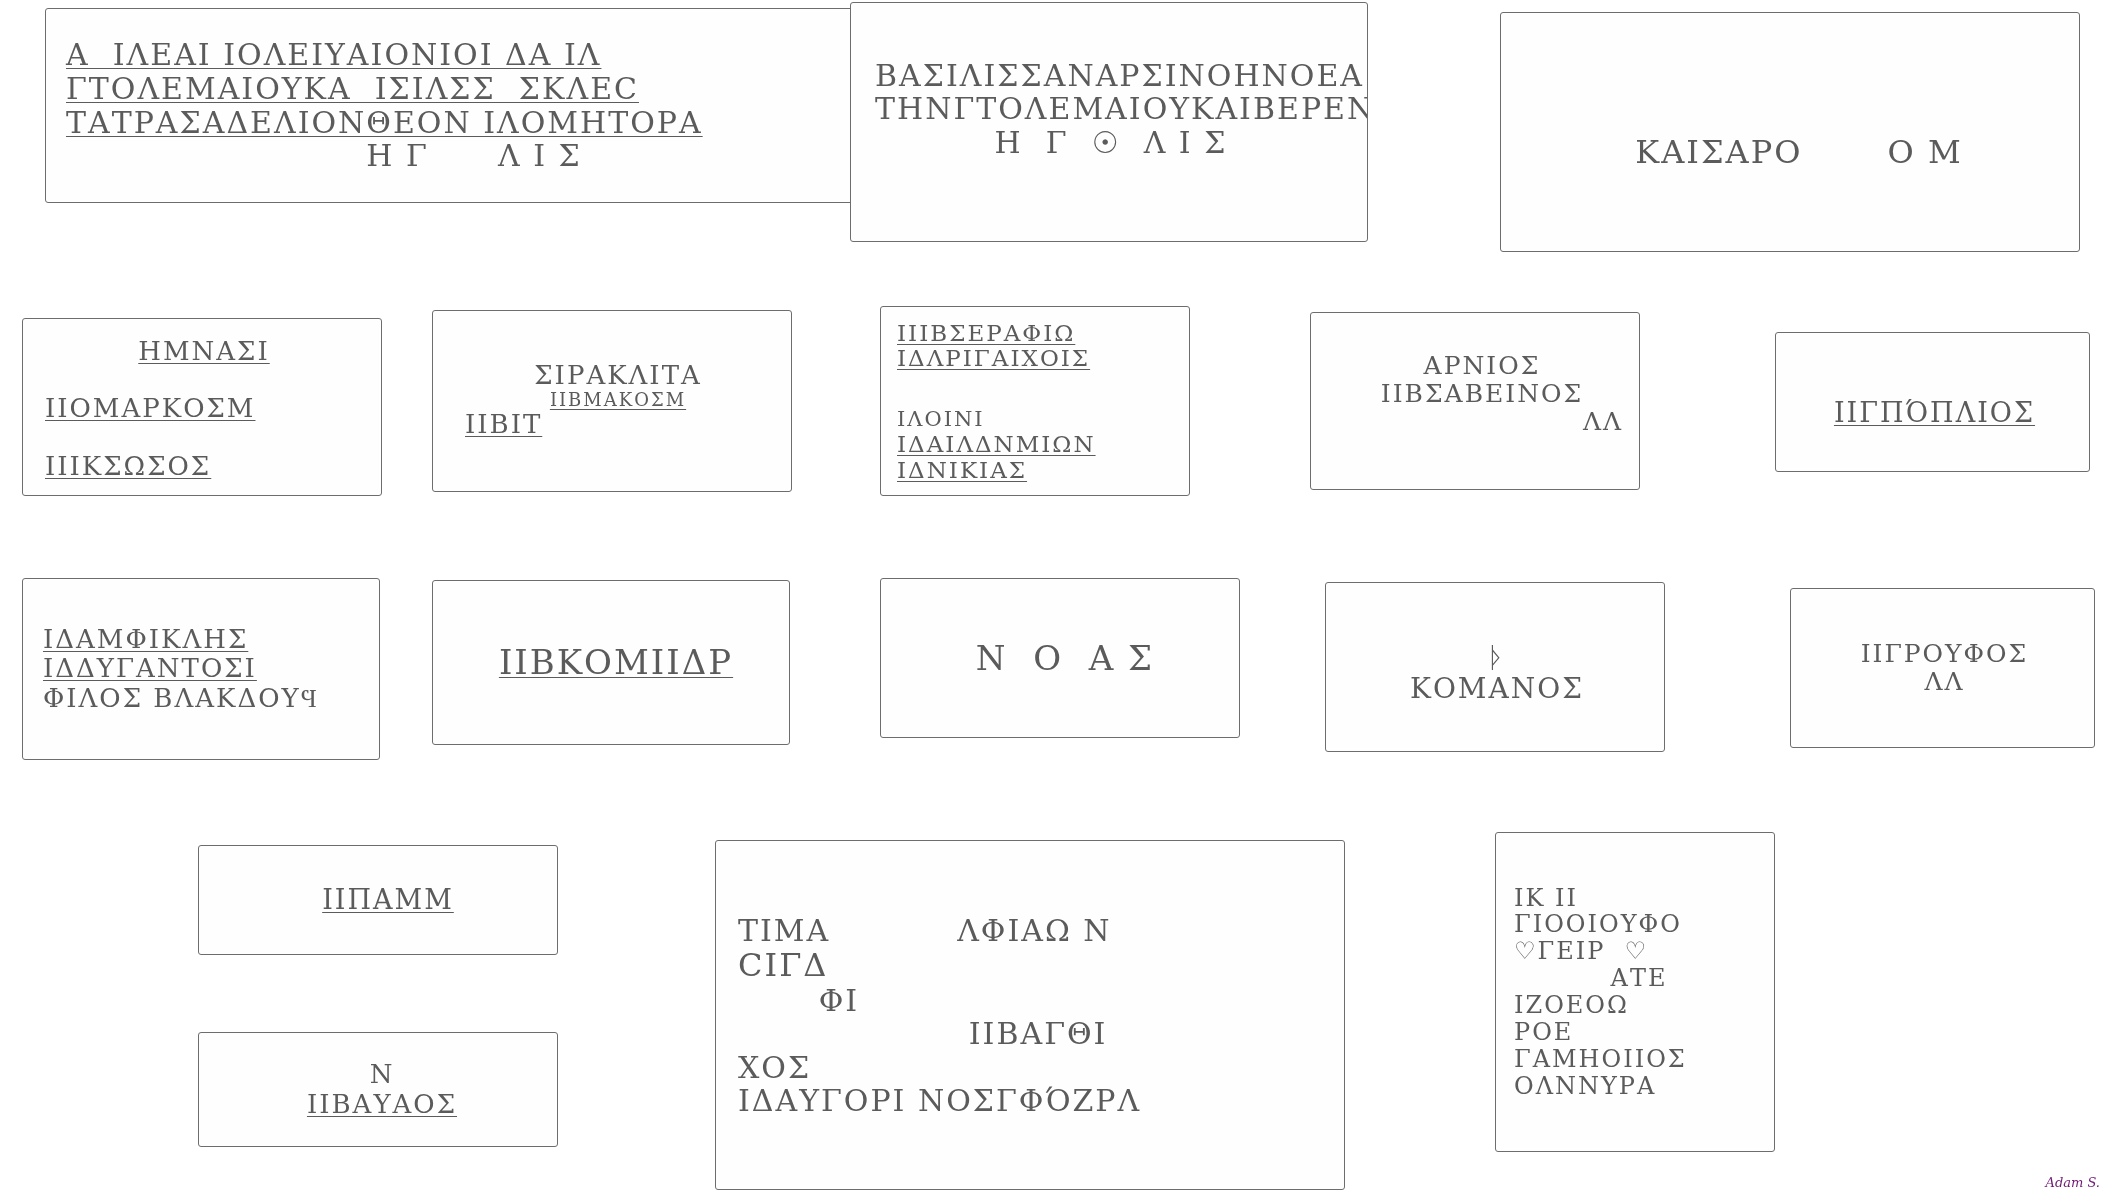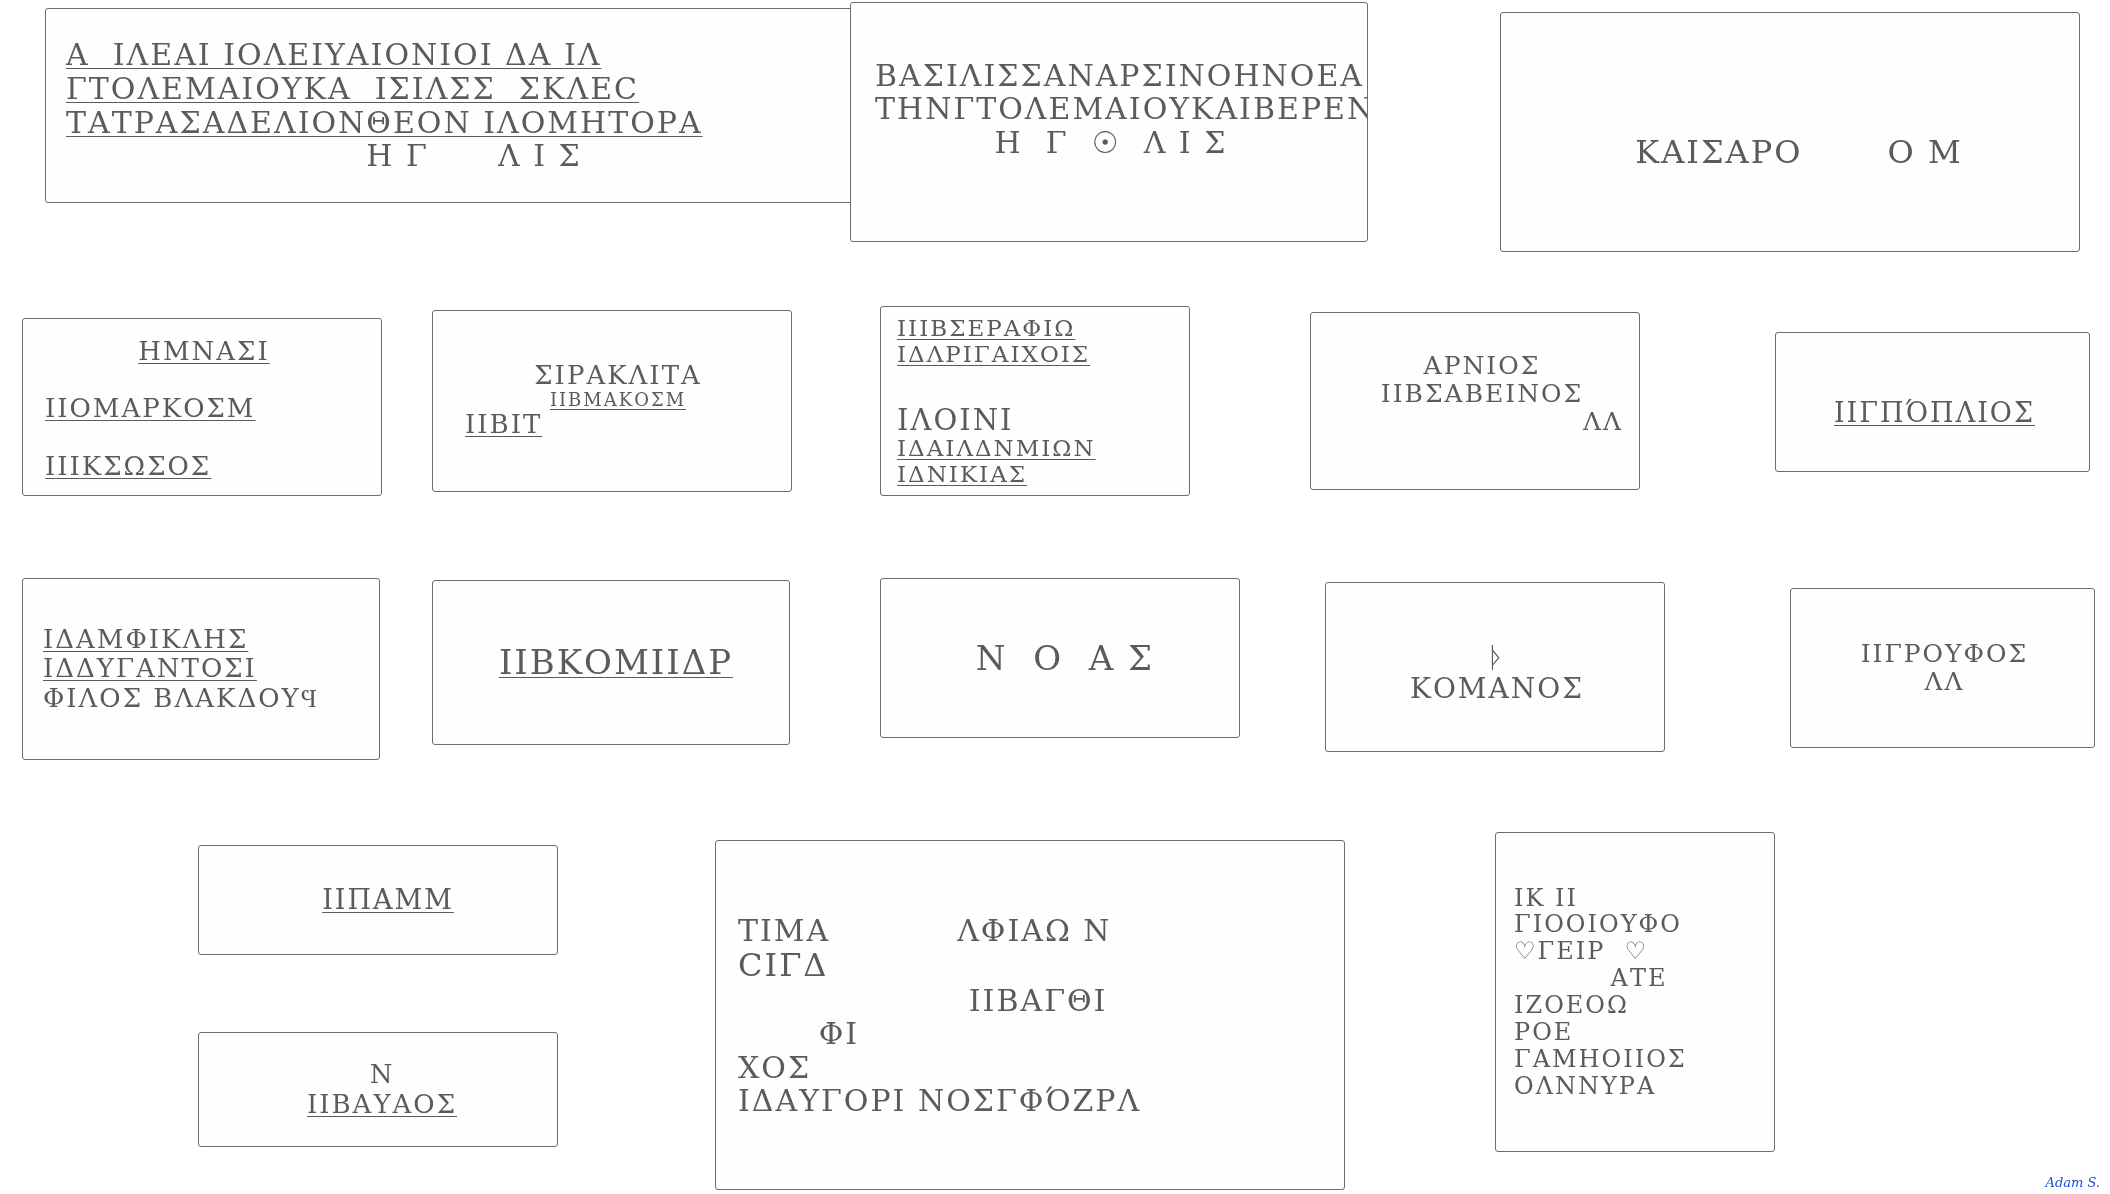--- a/index.html
+++ b/index.html
@@ -47,21 +47,21 @@
   .al-left   { text-align: left; }
   .al-center { text-align: center; }
   .al-right  { text-align: right; }
   .ul { text-decoration: underline; text-decoration-thickness: 1px; text-underline-offset: 3px; }
   .signature {
     position: absolute;
     right: 10px;
     bottom: 4px;
     font-size: 13px;
     font-style: italic;
-    color: #1d4ed8;
+    color: #701a75;
     font-family: "DejaVu Serif", serif;
   }
 </style>
 </head>
 <body>
 
 <div id="sheet">
     <div class="stone" style="left: 45px; top: 8px; width: 854px; height: 195px;">
       <div class="lines" style="padding: 10px 16px 10px 20px; box-sizing: border-box;">
         <span class="line al-left ul" style="font-size: 30px;">Α  ΙΛΕΑΙ ΙΟΛΕΙΥΑΙΟΝΙΟΙ ΔΑ ΙΛ</span>
@@ -93,21 +93,21 @@
       <div class="lines" style="padding: 22px 20px 24px 32px; box-sizing: border-box;">
         <span class="line al-center" style="font-size: 26px;">ΣΙΡΑΚΛΙΤΑ</span>
         <span class="line al-center ul" style="font-size: 18px;">ΙΙΒΜΑΚΟΣΜ</span>
         <span class="line al-left ul" style="font-size: 26px;">ΙΙΒΙΤ</span>
       </div>
     </div>
     <div class="stone" style="left: 880px; top: 306px; width: 310px; height: 190px;">
       <div class="lines" style="padding: 12px 10px 10px 16px; box-sizing: border-box;">
         <span class="line al-left ul" style="font-size: 23px;">ΙΙΙΒΣΕΡΑΦΙΩ</span>
         <span class="line al-left ul" style="font-size: 23px;">ΙΔΛΡΙΓΑΙΧΟΙΣ</span>
-        <span class="line al-left" style="font-size: 29px; margin-top: 36px;">ΙΛΟΙΝΙ</span>
+        <span class="line al-left" style="font-size: 21px; margin-top: 36px;">ΙΛΟΙΝΙ</span>
         <span class="line al-left ul" style="font-size: 23px;">ΙΔΑΙΛΔΝΜΙΩΝ</span>
         <span class="line al-left ul" style="font-size: 23px;">ΙΔΝΙΚΙΑΣ</span>
       </div>
     </div>
     <div class="stone" style="left: 1310px; top: 312px; width: 330px; height: 178px;">
       <div class="lines" style="padding: 16px 16px 30px 30px; box-sizing: border-box;">
         <span class="line al-center" style="font-size: 25px;">ΑΡΝΙΟΣ</span>
         <span class="line al-center" style="font-size: 25px;">ΙΙΒΣΑΒΕΙΝΟΣ</span>
         <span class="line al-right" style="font-size: 25px;">ΛΛ</span>
       </div>
@@ -154,22 +154,22 @@
     <div class="stone" style="left: 198px; top: 1032px; width: 360px; height: 115px;">
       <div class="lines" style="padding: 16px 18px 16px 26px; box-sizing: border-box;">
         <span class="line al-center" style="font-size: 26px;">Ν</span>
         <span class="line al-center ul" style="font-size: 26px;">ΙΙΒΑΥΑΟΣ</span>
       </div>
     </div>
     <div class="stone" style="left: 715px; top: 840px; width: 630px; height: 350px;">
       <div class="lines" style="padding: 16px 14px 14px 22px; box-sizing: border-box;">
         <span class="line al-left" style="font-size: 30px;">ΤΙΜΑ           ΛΦΙΑΩ Ν</span>
         <span class="line al-left" style="font-size: 32px;">ϹΙΓΔ</span>
+        <span class="line al-left" style="font-size: 30px;">       ΦΙ</span>
         <span class="line al-left" style="font-size: 30px;">                    ΙΙΒΑΓΘΙ</span>
-        <span class="line al-left" style="font-size: 30px;">       ΦΙ</span>
         <span class="line al-left" style="font-size: 30px;">ΧΟΣ</span>
         <span class="line al-left" style="font-size: 30px;">ΙΔΑΥΓΟΡΙ ΝΟΣΓΦΌΖΡΛ</span>
       </div>
     </div>
     <div class="stone" style="left: 1495px; top: 832px; width: 280px; height: 320px;">
       <div class="lines" style="padding: 10px 10px 10px 18px; box-sizing: border-box;">
         <span class="line al-left" style="font-size: 24px;">ΙΚ ΙΙ</span>
         <span class="line al-left" style="font-size: 24px;">ΓΙΟΟΙΟΥΦΟ</span>
         <span class="line al-left" style="font-size: 24px;">♡ΓΕΙΡ  ♡</span>
         <span class="line al-center" style="font-size: 24px;">ΑΤΕ</span>

